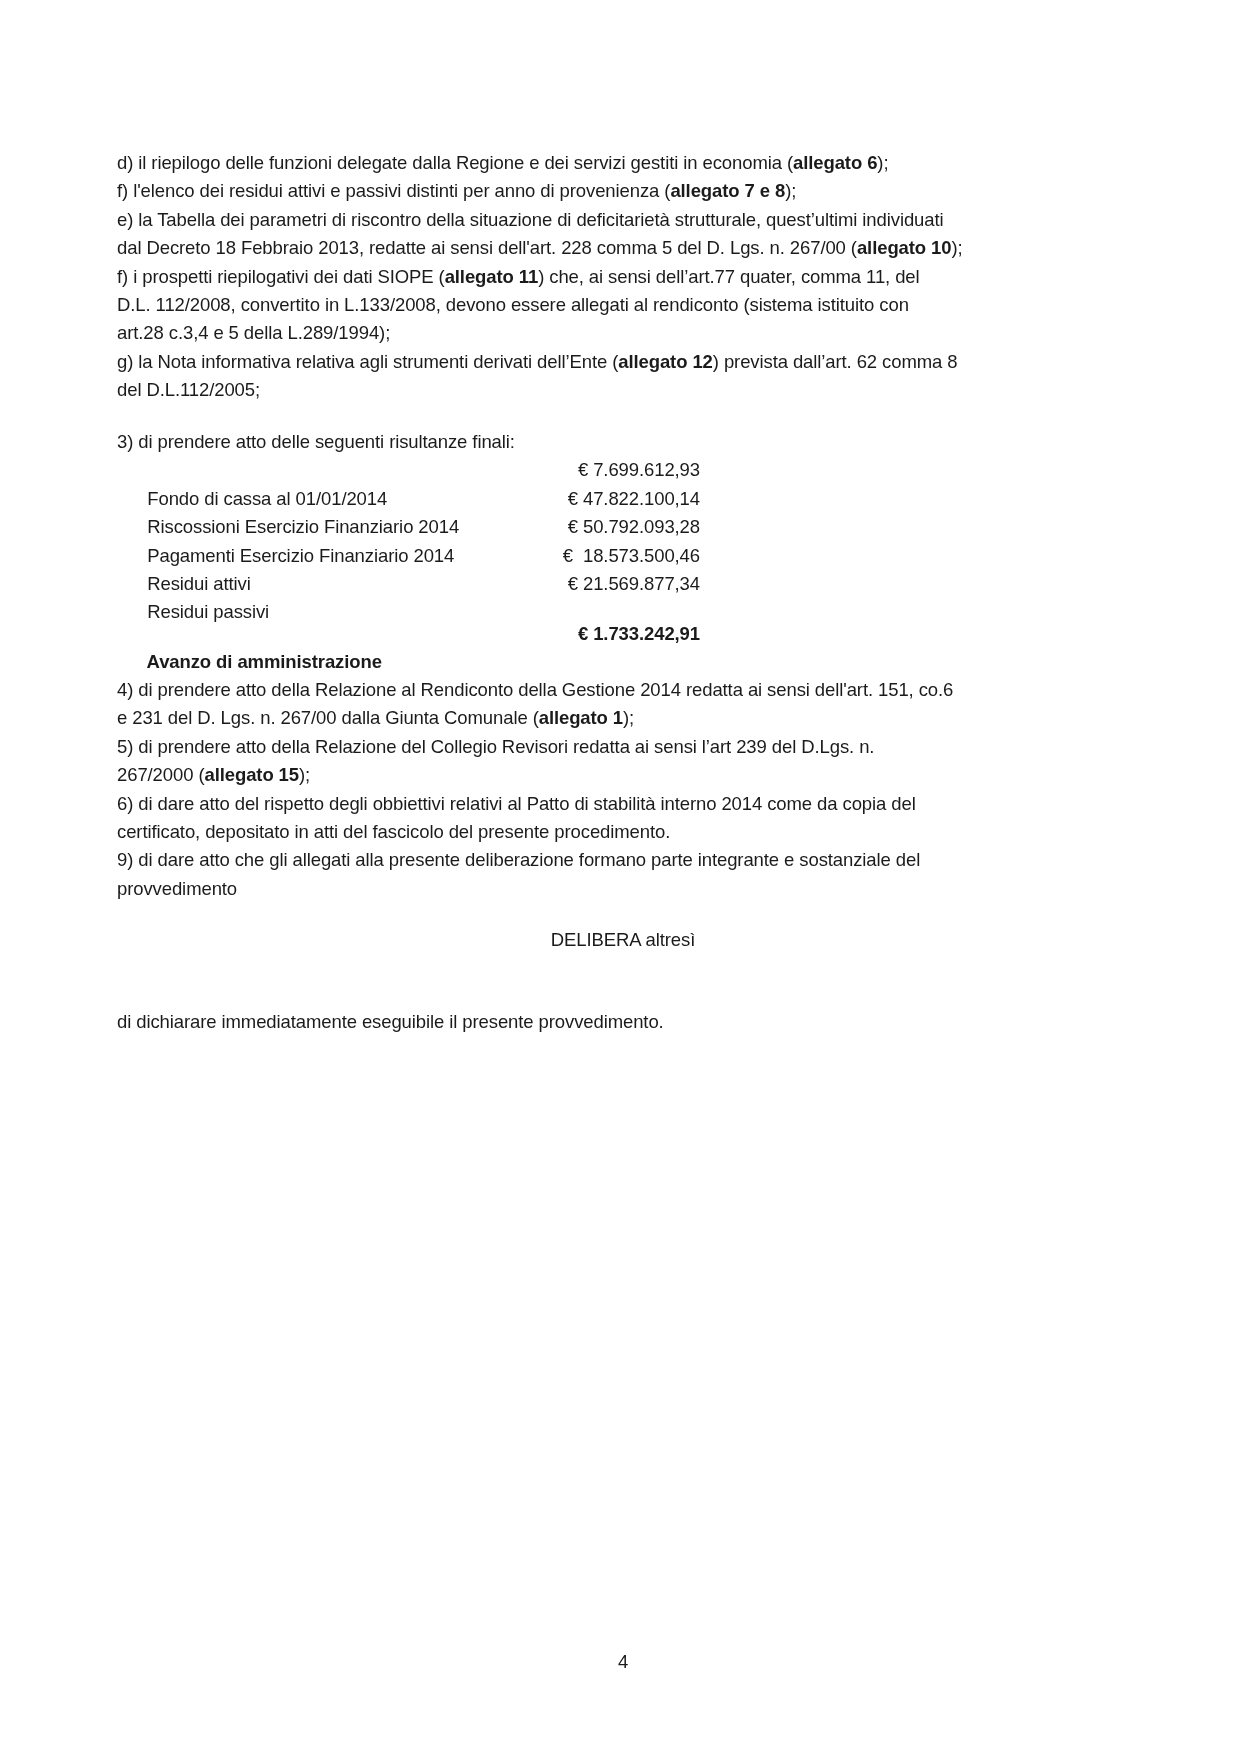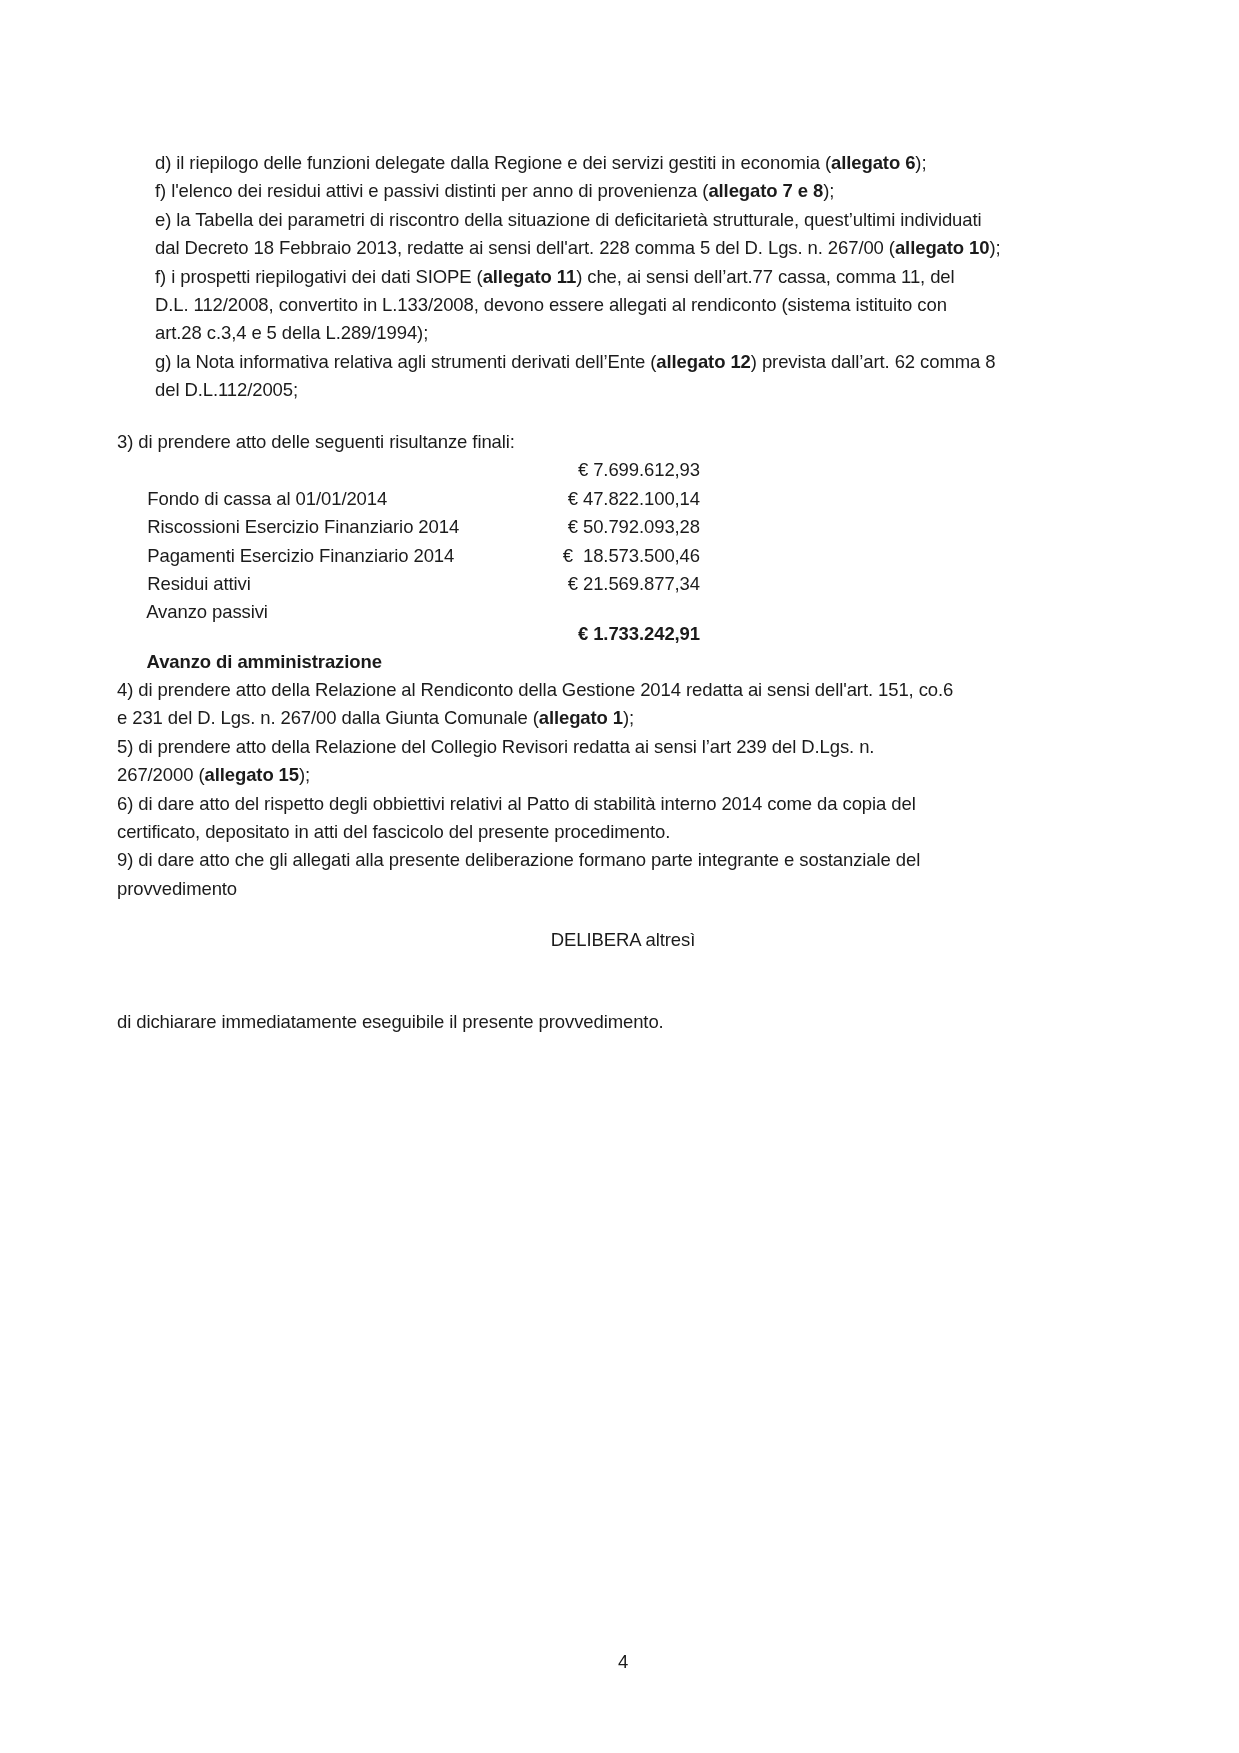--- a/index.html
+++ b/index.html
@@ -17,21 +17,21 @@
     color: #1b1b1b;
     overflow: hidden;
   }
   .block {
     position: absolute;
     left: 117px;
     width: 1012px;
   }
   .line { white-space: pre; }
   .line b, .bold { font-weight: bold; }
-  .pos-para-a   { top: 149px; margin-left: 38px; }
+  .pos-para-a   { top: 149px; }
   .pos-results  { top: 428px; }
   .pos-total    { top: 620px; }
   .pos-para-c   { top: 676px; }
   .pos-delibera { top: 926px; text-align: center; }
   .pos-closing  { top: 1008px; }
   .pos-pagenum  { top: 1648px; text-align: center; }
   .row { position: relative; height: 28.4px; white-space: pre; }
   .amount {
     position: absolute;
     left: 418px;
@@ -44,21 +44,21 @@
 </head>
 <body>
 
 <div class="page">
 
   <div class="block pos-para-a">
     <div class="line"><span>d) il riepilogo delle funzioni delegate dalla Regione e dei servizi gestiti in economia (</span><b>allegato 6</b><span>);</span></div>
     <div class="line"><span>f) l'elenco dei residui attivi e passivi distinti per anno di provenienza (</span><b>allegato 7 e 8</b><span>);</span></div>
     <div class="line"><span>e) la Tabella dei parametri di riscontro della situazione di deficitarietà strutturale, quest’ultimi individuati</span><b></b><span></span></div>
     <div class="line"><span>dal Decreto 18 Febbraio 2013, redatte ai sensi dell'art. 228 comma 5 del D. Lgs. n. 267/00 (</span><b>allegato 10</b><span>);</span></div>
-    <div class="line"><span>f) i prospetti riepilogativi dei dati SIOPE (</span><b>allegato 11</b><span>) che, ai sensi dell’art.77 cassa, comma 11, del</span></div>
+    <div class="line"><span>f) i prospetti riepilogativi dei dati SIOPE (</span><b>allegato 11</b><span>) che, ai sensi dell’art.77 quater, comma 11, del</span></div>
     <div class="line"><span>D.L. 112/2008, convertito in L.133/2008, devono essere allegati al rendiconto (sistema istituito con</span><b></b><span></span></div>
     <div class="line"><span>art.28 c.3,4 e 5 della L.289/1994);</span><b></b><span></span></div>
     <div class="line"><span>g) la Nota informativa relativa agli strumenti derivati dell’Ente (</span><b>allegato 12</b><span>) prevista dall’art. 62 comma 8</span></div>
     <div class="line"><span>del D.L.112/2005;</span><b></b><span></span></div>
   </div>
 
   <div class="block pos-results">
     <div class="line">3) di prendere atto delle seguenti risultanze finali:</div>
     <div class="row">
       <span>Fondo di cassa al 01/01/2014</span>
@@ -70,21 +70,21 @@
     </div>
     <div class="row">
       <span>Pagamenti Esercizio Finanziario 2014</span>
       <span class="amount">€ 50.792.093,28</span>
     </div>
     <div class="row">
       <span>Residui attivi</span>
       <span class="amount">€  18.573.500,46</span>
     </div>
     <div class="row">
-      <span>Avanzo passivi</span>
+      <span>Residui passivi</span>
       <span class="amount">€ 21.569.877,34</span>
     </div>
   </div>
 
   <div class="block pos-total">
     <div class="row bold">
       <span>Avanzo di amministrazione</span>
       <span class="amount">€ 1.733.242,91</span>
     </div>
   </div>

